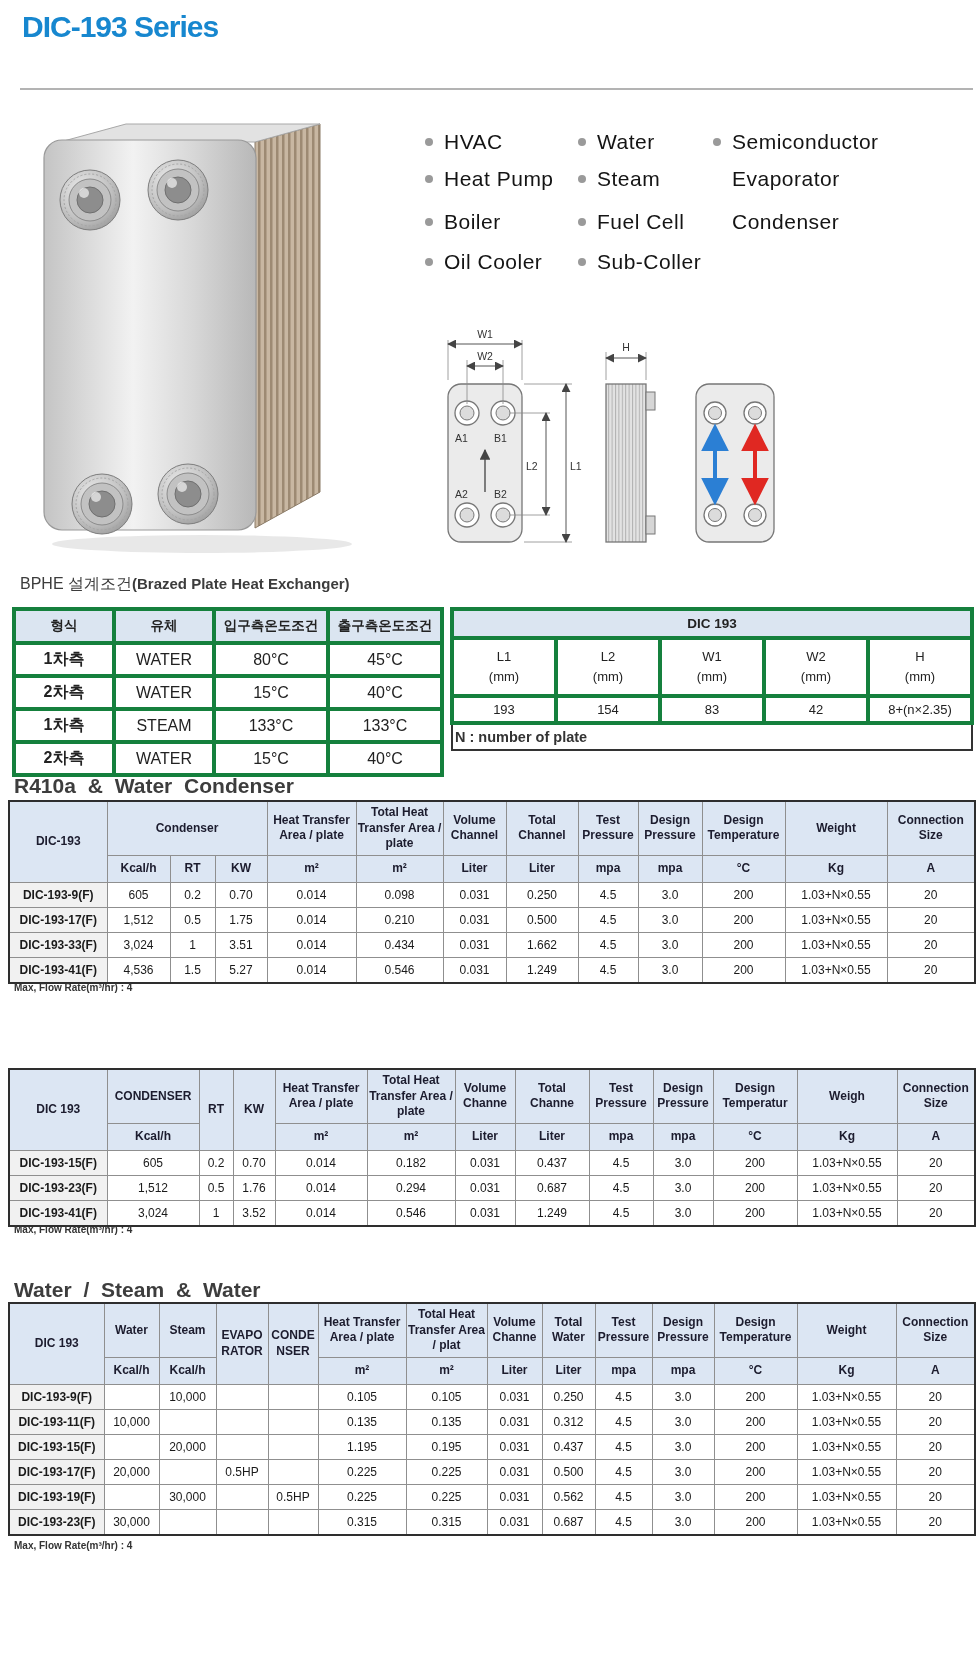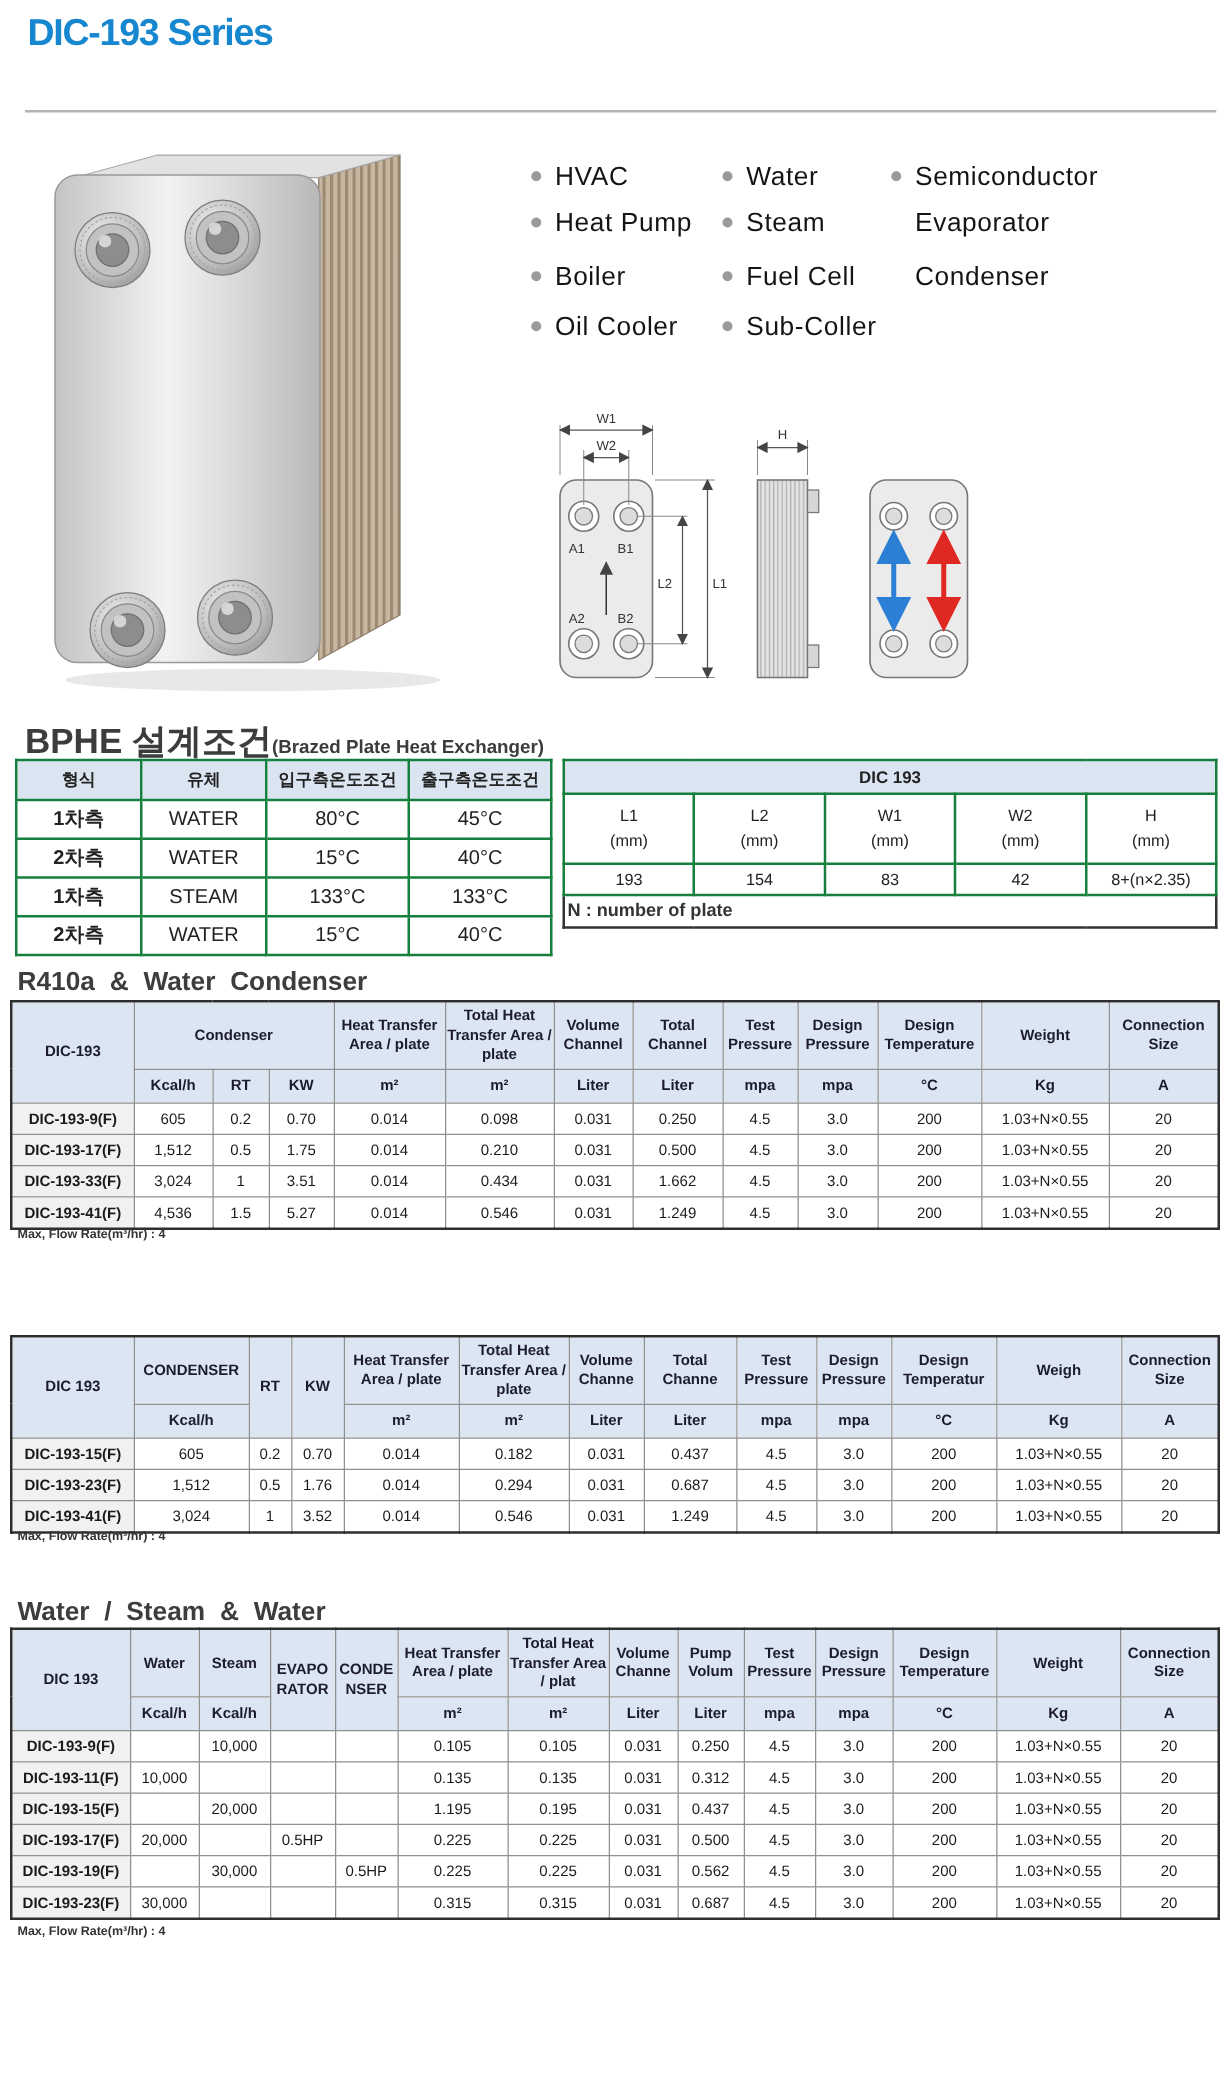--- a/index.html
+++ b/index.html
@@ -12,29 +12,29 @@
 
   .photo   { position:absolute; left:30px;  top:112px; width:350px; height:445px; }
   .diagram { position:absolute; left:428px; top:296px; width:365px; height:258px; }
 
   .app-item { position:absolute; font-size:21px; color:#141414; letter-spacing:0.5px; white-space:nowrap; }
   .bullet { display:inline-block; width:8px; height:8px; border-radius:50%; background:#9a9a9a;
             margin-right:11px; vertical-align:3px; }
   .app-item.nob .bullet { visibility:hidden; }
 
   .bphe-heading { position:absolute; left:20px; top:574px; color:#3c3c3c; white-space:nowrap; }
-  .bphe-heading .bigtxt   { font-size:28px; font-weight:bold; }
+  .bphe-heading .bigtxt   { font-size:16px; font-weight:normal; }
   .bphe-heading .smalltxt { font-size:15px; font-weight:bold; }
 
   table.t { border-collapse:collapse; table-layout:fixed; background:#fff; }
   .t th, .t td { text-align:center; vertical-align:middle; color:#222; overflow:hidden; }
 
   
   .design, .dim { position:absolute; border:2px solid #333; }
-  .design th, .design td, .dim th, .dim td { border:2px solid #15803d; }
+  .design th, .design td, .dim th, .dim td { border:4px solid #15803d; }
   .design { left:12px; top:607px; width:428px; }
   .design th { background:#dbe5f1; font-size:13.5px; font-weight:bold; padding:6px 2px; }
   .design td { font-size:16px; padding:4px 2px; }
   .design td.model { font-weight:bold; background:#fff; }
   .dim { left:450px; top:607px; width:524px; }
   .dim th.ttl { background:#dbe5f1; font-size:13.5px; font-weight:bold; padding:5px; }
   .dim td { font-size:13px; padding:4px 2px; }
   .dim tr.cols td { padding:7px 2px; line-height:1.55; }
   .dim tr.noterow td { border:none; text-align:left; font-weight:bold; font-size:14.5px;
                        padding:4px 10px 4px 2px; color:#333; }
@@ -516,21 +516,21 @@
     <thead>
       <tr class="h1">
         <th rowspan="2">DIC 193</th>
         <th>Water</th>
         <th>Steam</th>
         <th rowspan="2">EVAPO RATOR</th>
         <th rowspan="2">CONDE NSER</th>
         <th>Heat Transfer Area / plate</th>
         <th>Total Heat Transfer Area / plat</th>
         <th>Volume Channe</th>
-        <th>Pump Volum</th>
+        <th>Total Water</th>
         <th>Test Pressure</th>
         <th>Design Pressure</th>
         <th>Design Temperature</th>
         <th>Weight</th>
         <th>Connection Size</th>
       </tr>
       <tr class="h2">
         <th>Kcal/h</th>
         <th>Kcal/h</th>
         <th>m²</th>

